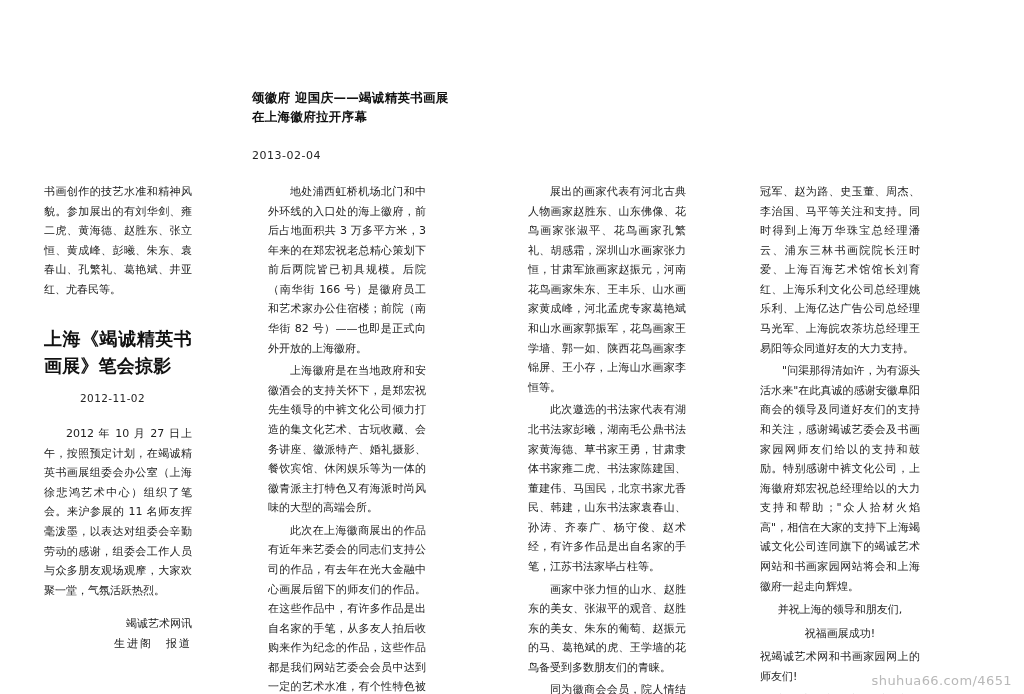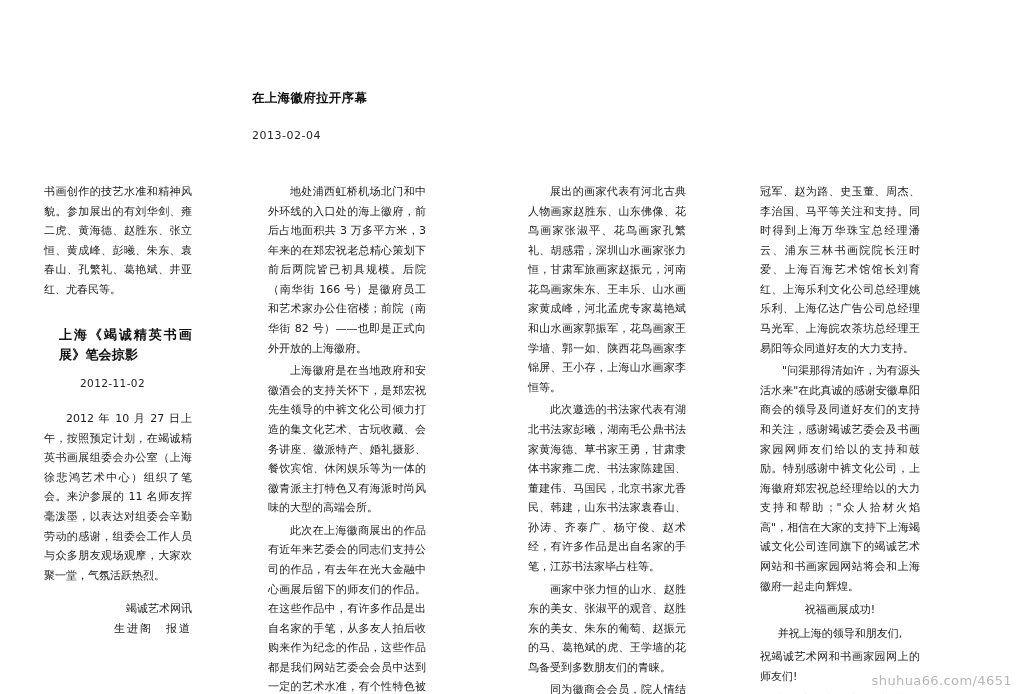--- a/index.html
+++ b/index.html
@@ -57,24 +57,24 @@
   .indent {
     text-indent: 2em;
   }
 
   .col1 { left: 44px;  width: 148px; }
   .col2 { left: 268px; width: 158px; }
   .col3 { left: 528px; width: 158px; }
   .col4 { left: 760px; width: 160px; }
 
   .sub-title {
-    font-size: 13px;
+    font-size: 18px;
     font-weight: 700;
     color: #111111;
-    margin: 26px 0 10px 15px;
+    margin: 26px 0 10px 0;
     line-height: 1.5;
     letter-spacing: 0.2px;
   }
   .sub-date {
     font-size: 10.5px;
     color: #222222;
     margin-bottom: 16px;
     letter-spacing: 0.4px;
     margin-left: 36px;
   }
@@ -105,20 +105,21 @@
     font-family: "DejaVu Sans", "Liberation Sans", sans-serif;
     letter-spacing: 0.4px;
   }
 </style>
 </head>
 <body>
 
 <div class="page">
 
   <div class="headline-block">
+    <div class="headline">颂徽府 迎国庆——竭诚精英书画展</div>
     <div class="headline">在上海徽府拉开序幕</div>
     <div class="headline-date">2013-02-04</div>
   </div>
 
   <div class="col col1">
     <p>书画创作的技艺水准和精神风貌。参加展出的有刘华剑、雍二虎、黄海德、赵胜东、张立恒、黄成峰、彭曦、朱东、袁春山、孔繁礼、葛艳斌、井亚红、尤春民等。</p>
     <div class="sub-title">上海《竭诚精英书画展》笔会掠影</div>
     <div class="sub-date">2012-11-02</div>
     <p class="indent">2012 年 10 月 27 日上午，按照预定计划，在竭诚精英书画展组委会办公室（上海徐悲鸿艺术中心）组织了笔会。来沪参展的 11 名师友挥毫泼墨，以表达对组委会辛勤劳动的感谢，组委会工作人员与众多朋友观场观摩，大家欢聚一堂，气氛活跃热烈。</p>
     <div class="byline">
@@ -136,22 +137,22 @@
   <div class="col col3">
     <p class="indent">展出的画家代表有河北古典人物画家赵胜东、山东佛像、花鸟画家张淑平、花鸟画家孔繁礼、胡感霜，深圳山水画家张力恒，甘肃军旅画家赵振元，河南花鸟画家朱东、王丰乐、山水画家黄成峰，河北孟虎专家葛艳斌和山水画家郭振军，花鸟画家王学墙、郭一如、陕西花鸟画家李锦屏、王小存，上海山水画家李恒等。</p>
     <p class="indent">此次邀选的书法家代表有湖北书法家彭曦，湖南毛公鼎书法家黄海德、草书家王勇，甘肃隶体书家雍二虎、书法家陈建国、董建伟、马国民，北京书家尤香民、韩建，山东书法家袁春山、孙涛、齐泰广、杨守俊、赵术经，有许多作品是出自名家的手笔，江苏书法家毕占柱等。</p>
     <p class="indent">画家中张力恒的山水、赵胜东的美女、张淑平的观音、赵胜东的美女、朱东的葡萄、赵振元的马、葛艳斌的虎、王学墙的花鸟备受到多数朋友们的青睐。</p>
     <p class="indent">同为徽商会会员，院人情结很深的竭诚文化公司和徽府总经理，庄草华家华剑先生此次备受徽府殊遇，百余幅画作品书法首次在徽府二楼展厅展出。画展受到安徽商会阜阳商会领导金从安、金四海、金从廷、谢娜、张</p>
   </div>
 
   <div class="col col4">
     <p>冠军、赵为路、史玉董、周杰、李治国、马平等关注和支持。同时得到上海万华珠宝总经理潘云、浦东三林书画院院长汪时爱、上海百海艺术馆馆长刘育红、上海乐利文化公司总经理姚乐利、上海亿达广告公司总经理马光军、上海皖农茶坊总经理王易阳等众同道好友的大力支持。</p>
     <p class="indent">"问渠那得清如许，为有源头活水来"在此真诚的感谢安徽阜阳商会的领导及同道好友们的支持和关注，感谢竭诚艺委会及书画家园网师友们给以的支持和鼓励。特别感谢中裤文化公司，上海徽府郑宏祝总经理给以的大力支持和帮助；"众人拾材火焰高"，相信在大家的支持下上海竭诚文化公司连同旗下的竭诚艺术网站和书画家园网站将会和上海徽府一起走向辉煌。</p>
+    <div class="slogan center-line">并祝上海的领导和朋友们,</div>
     <div class="slogan center-line">祝福画展成功!</div>
-    <div class="slogan center-line">并祝上海的领导和朋友们,</div>
     <div class="slogan">祝竭诚艺术网和书画家园网上的师友们!</div>
     <div class="slogan center-line">国庆快乐! 艺祺翰安! 阖家幸福!</div>
 
   </div>
 
   <div class="watermark">shuhua66.com/4651</div>
 
 </div>
 
 </body></html>

